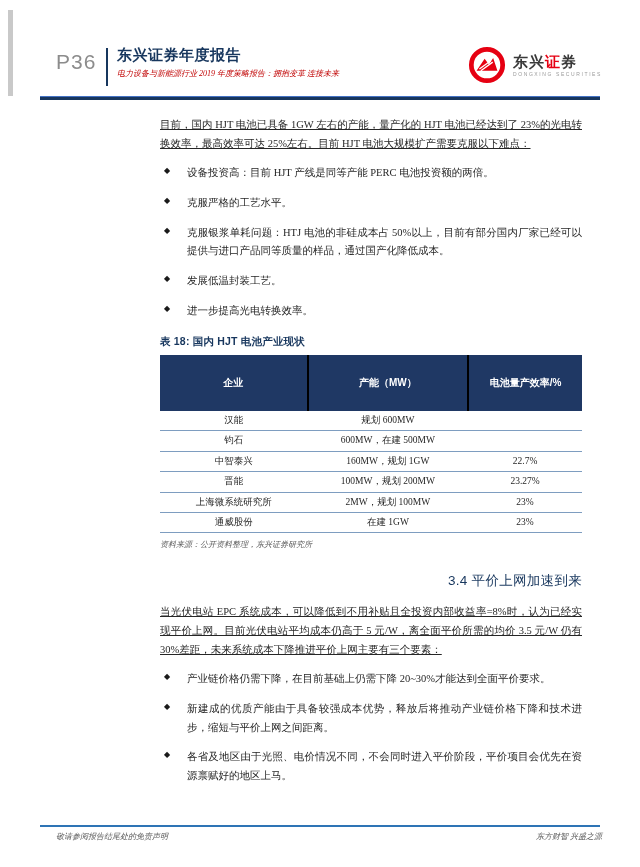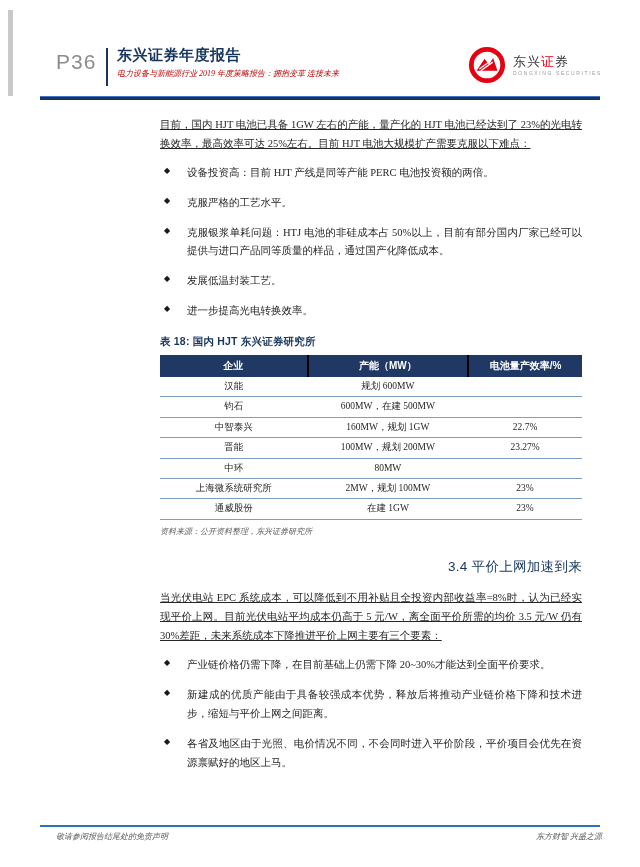--- a/index.html
+++ b/index.html
@@ -39,21 +39,21 @@
   }
   .report-subtitle {
     margin-top: 3px;
     font-size: 8px; font-style: italic; color: #C00000; text-align: right;
   }
   .logo { position: absolute; right: 38px; top: 2px; display: flex; align-items: center; }
   .logo-mark { width: 38px; height: 38px; margin-right: 7px; }
   .logo-text { display: flex; flex-direction: column; line-height: 1; }
   .logo-cn {
     font-family: "Liberation Sans", sans-serif;
-    font-size: 13px; font-weight: normal; color: #3a3a3a; letter-spacing: 1px;
+    font-size: 15px; font-weight: bold; color: #3a3a3a; letter-spacing: 1px;
   }
   .logo-cn .red { color: #E60012; }
   .logo-en {
     margin-top: 3px;
     font-family: "Liberation Sans", sans-serif;
     font-size: 5px; color: #9a9a9a; letter-spacing: 1.6px;
   }
   .top-rule {
     position: absolute; left: 40px; top: 96px;
     width: 560px; height: 4px;
@@ -83,21 +83,21 @@
     text-align: left; margin-bottom: 4px; letter-spacing: .2px;
   }
   table.data-table {
     width: 100%; border-collapse: collapse;
     font-size: 9.5px; line-height: 1.2;
   }
   table.data-table th {
     background: #1F3864; color: #ffffff;
     font-family: "Liberation Sans", sans-serif;
     font-weight: bold; font-size: 10px;
-    padding: 5px 2px; text-align: center;
+    padding: 22px 2px; text-align: center;
   }
   table.data-table th + th { border-left: 2px solid #000000; }
   table.data-table td {
     text-align: center; padding: 4px 2px;
     border-bottom: 1px solid #7E9DC0;
     color: #262626;
   }
   table.data-table col.c1 { width: 35%; }
   table.data-table col.c2 { width: 38%; }
   table.data-table col.c3 { width: 27%; }
@@ -178,21 +178,21 @@
         <span class="glyph">◆</span>
         <span>发展低温封装工艺。</span>
       </li>
         <li>
         <span class="glyph">◆</span>
         <span>进一步提高光电转换效率。</span>
       </li>
       </ul>
 
     <div class="table-block">
-      <div class="table-title">表 18: 国内 HJT 东兴证券研究所</div>
+      <div class="table-title">表 18: 国内 HJT 电池产业现状</div>
       <table class="data-table">
         <colgroup>
             <col class="c1">
             <col class="c2">
             <col class="c3">
           </colgroup>
         <thead>
           <tr>
               <th>企业</th>
               <th>产能（MW）</th>
@@ -214,25 +214,20 @@
             <td>中智泰兴</td>
             <td>160MW，规划 1GW</td>
             <td>22.7%</td>
           </tr>
             <tr>
             <td>晋能</td>
             <td>100MW，规划 200MW</td>
             <td>23.27%</td>
           </tr>
             <tr>
-            <td>中环</td>
-            <td>80MW</td>
-            <td></td>
-          </tr>
-            <tr>
             <td>上海微系统研究所</td>
             <td>2MW，规划 100MW</td>
             <td>23%</td>
           </tr>
             <tr>
             <td>通威股份</td>
             <td>在建 1GW</td>
             <td>23%</td>
           </tr>
           </tbody>

